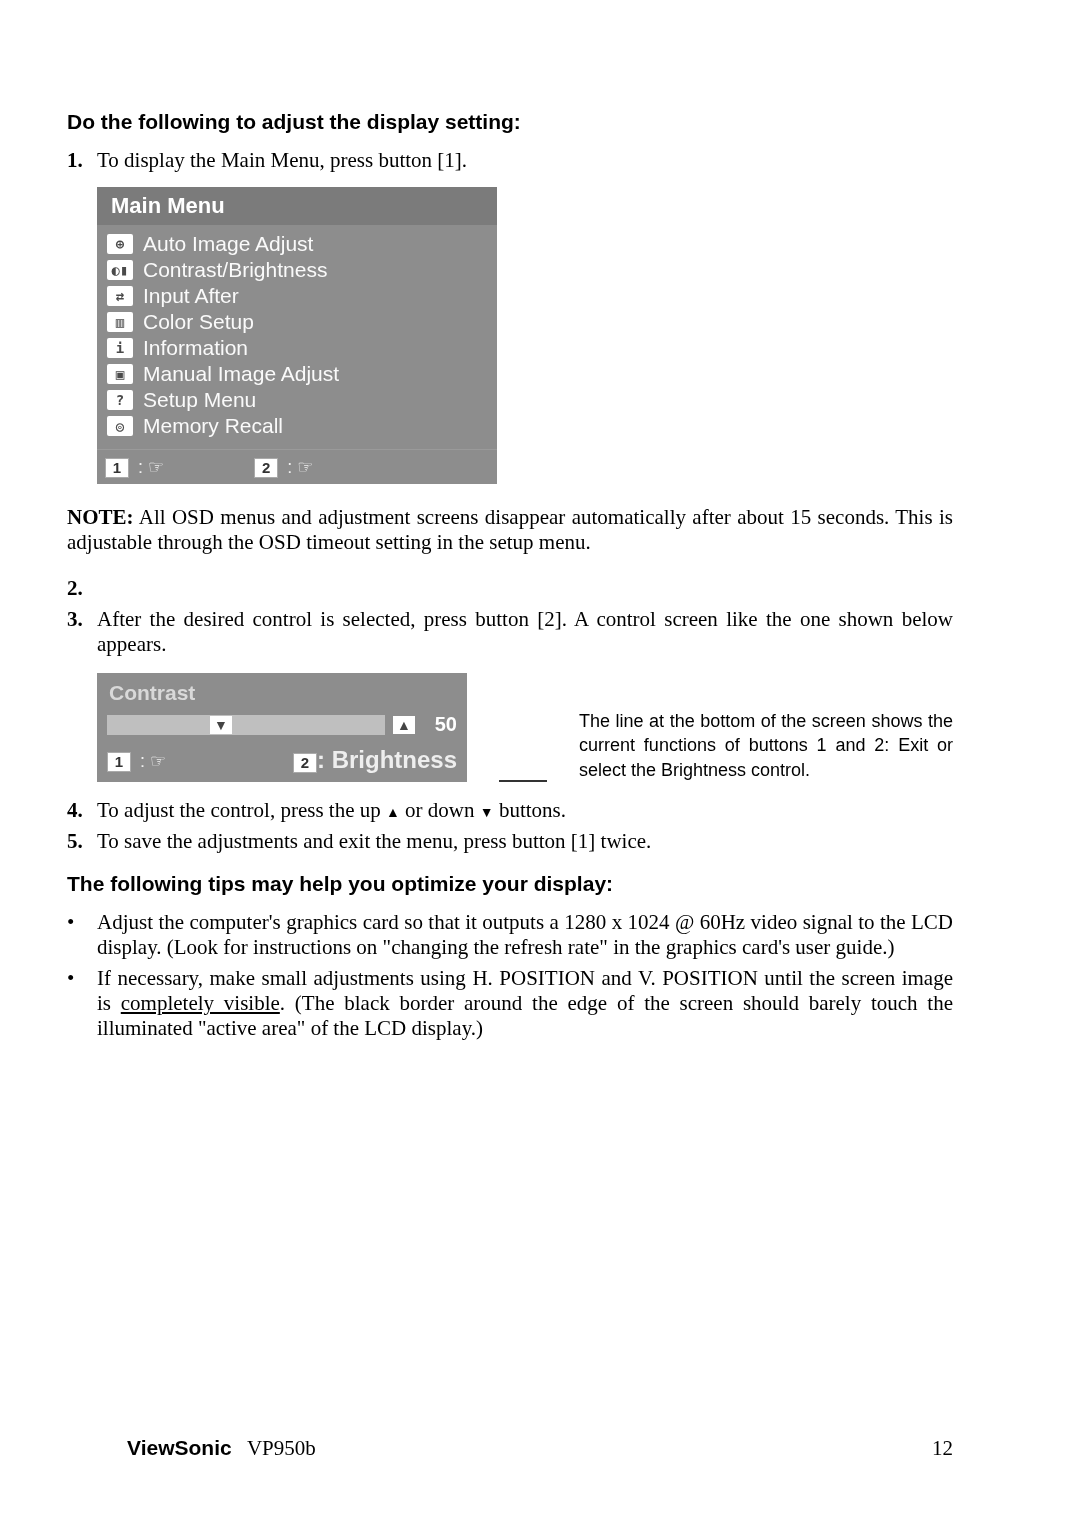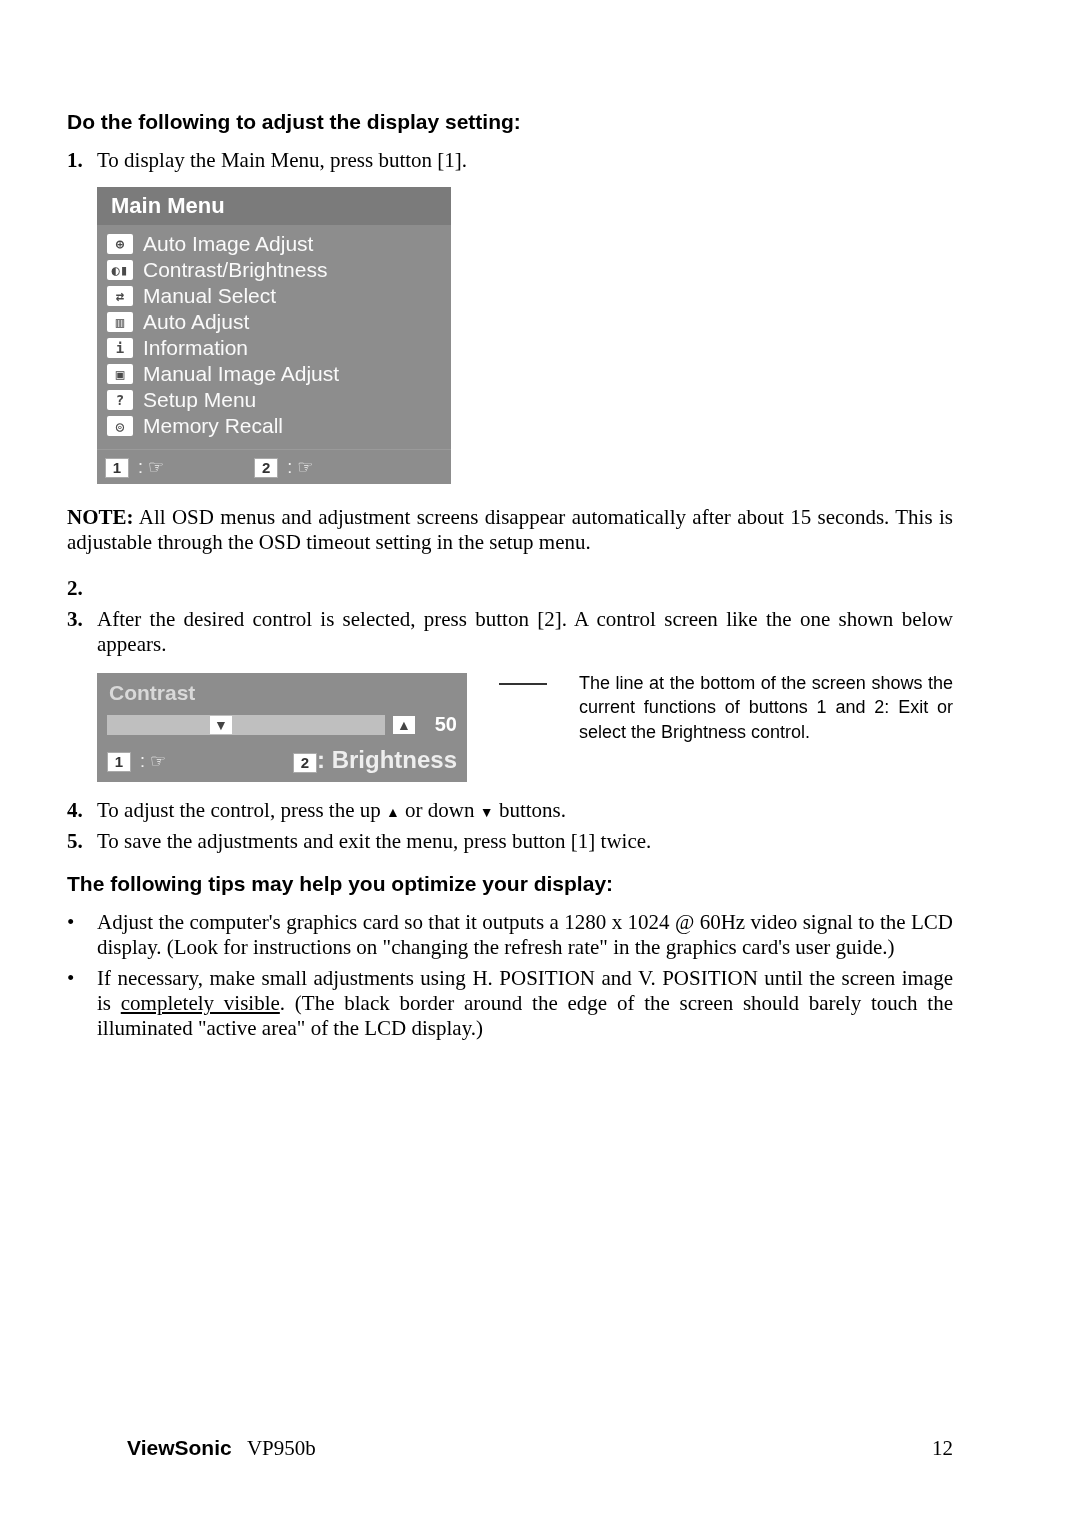--- a/index.html
+++ b/index.html
@@ -38,21 +38,21 @@
     font-weight: bold;
     font-family: "Times New Roman", serif;
   }
   .list.bul .marker {
     font-weight: normal;
   }
   .justify { text-align: justify; }
 
   
   .osd-main {
-    width: 354px;
+    width: 400px;
     margin: 12px 0 14px 30px;
     font-family: Arial, Helvetica, sans-serif;
     color: #fff;
   }
   .osd-title {
     background: #7b7b7b;
     font-weight: bold;
     font-size: 22px;
     padding: 6px 14px;
   }
@@ -107,21 +107,21 @@
   }
   .hand {
     font-size: 18px;
     color: #f0f0f0;
     margin-left: 4px;
   }
 
   
   .contrast-wrap {
     display: flex;
-    align-items: flex-start;
+    align-items: flex-end;
     gap: 32px;
     margin: 16px 0 16px 30px;
   }
   .osd-contrast {
     width: 370px;
     font-family: Arial, Helvetica, sans-serif;
     background: #8d8d8d;
     color: #eee;
   }
   .ctr-title {
@@ -240,25 +240,25 @@
       <div class="osd-row">
           <span class="osd-icn">⊕</span>
           <span class="osd-lbl">Auto Image Adjust</span>
         </div>
       <div class="osd-row">
           <span class="osd-icn">◐▮</span>
           <span class="osd-lbl">Contrast/Brightness</span>
         </div>
       <div class="osd-row">
           <span class="osd-icn">⇄</span>
-          <span class="osd-lbl">Manual Select</span>
+          <span class="osd-lbl">Input After</span>
         </div>
       <div class="osd-row">
           <span class="osd-icn">▥</span>
-          <span class="osd-lbl">Auto Adjust</span>
+          <span class="osd-lbl">Color Setup</span>
         </div>
       <div class="osd-row">
           <span class="osd-icn">i</span>
           <span class="osd-lbl">Information</span>
         </div>
       <div class="osd-row">
           <span class="osd-icn">▣</span>
           <span class="osd-lbl">Manual Image Adjust</span>
         </div>
       <div class="osd-row">

